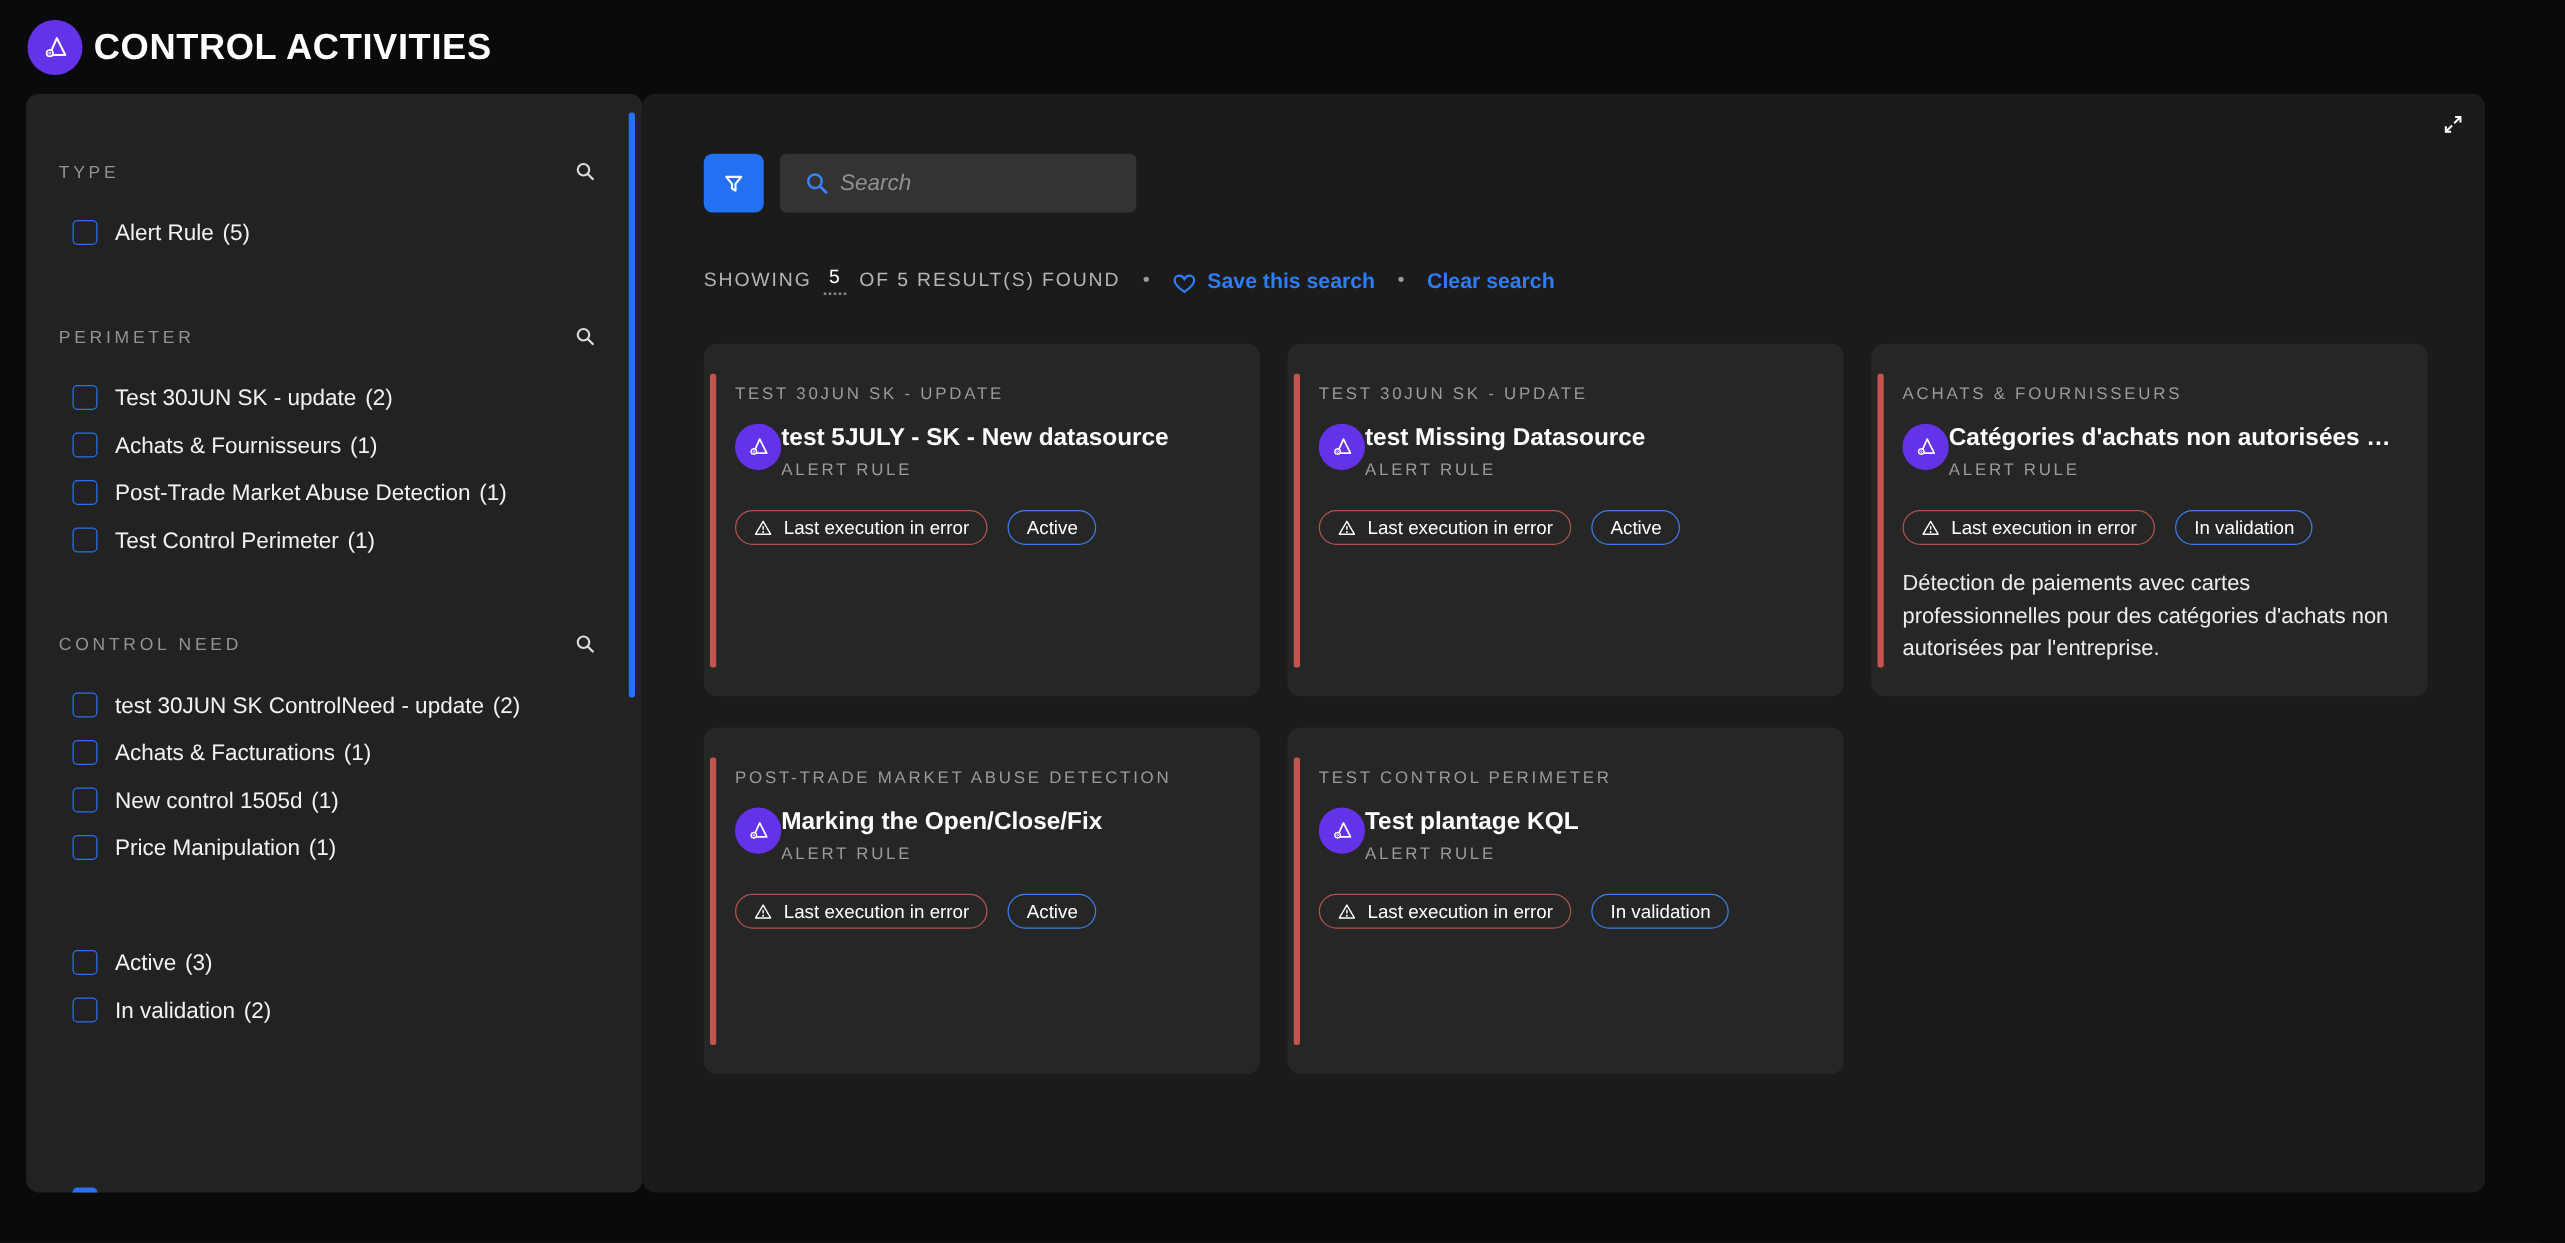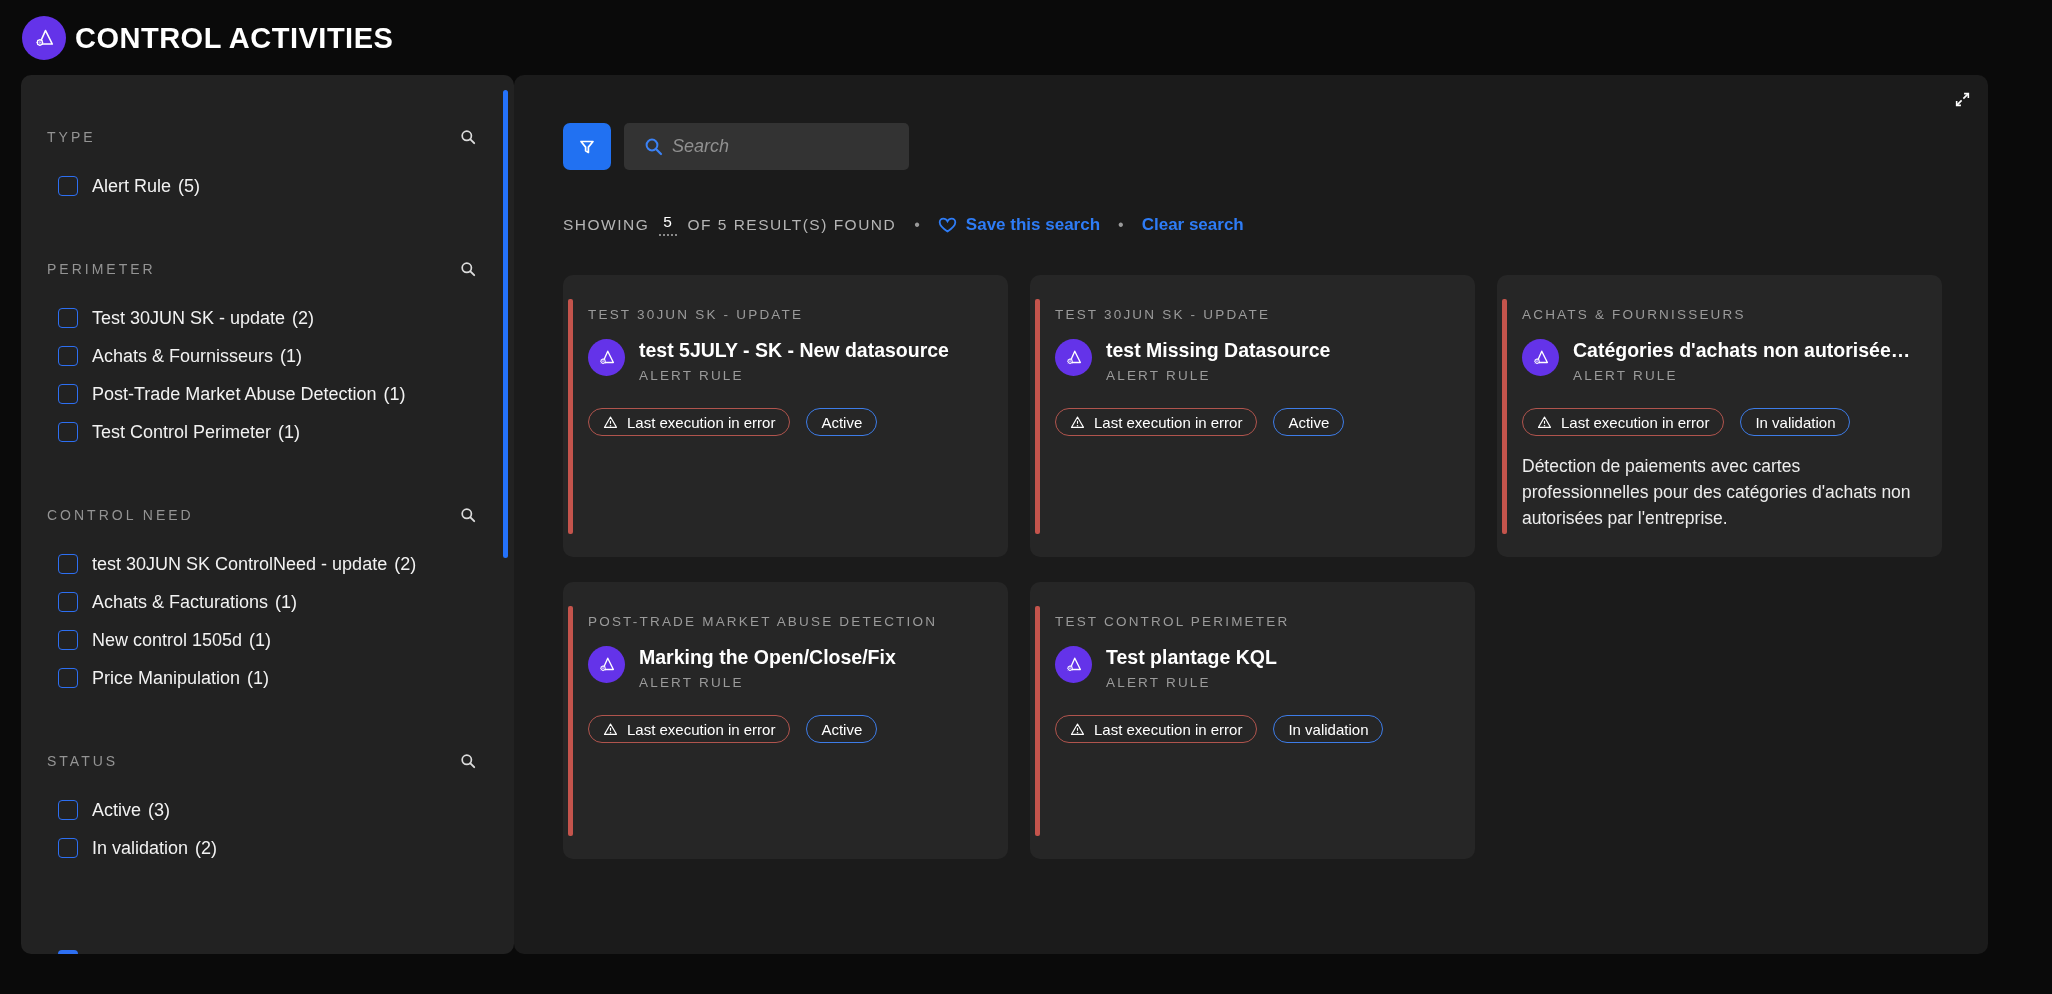--- a/index.html
+++ b/index.html
@@ -91,21 +91,21 @@
   }
   .search-input::placeholder{color:#909090;font-style:italic;}
   .results-row{margin-top:43px;display:flex;align-items:center;}
   .results-meta{color:#b5b5b5;font-size:15.5px;letter-spacing:1.5px;}
   .result-count{
     color:#ffffff;margin:0 10px;padding:0 4px 3px 4px;
     border-bottom:2px dotted #8a8a8a;
   }
   .sep-dot{color:#9a9a9a;font-size:16px;margin:0 18px;}
   .save-link,.clear-search-link{
-    display:flex;align-items:center;gap:9px;color:var(--blue);
+    display:flex;align-items:flex-end;gap:9px;color:var(--blue);
     font-size:17px;font-weight:700;cursor:pointer;
   }
   
   .cards-grid{
     margin-top:39px;display:grid;
     grid-template-columns:repeat(3,445px);
     column-gap:22px;row-gap:25px;
   }
   .card{
     position:relative;background:var(--card-bg);border-radius:10px;
@@ -116,21 +116,21 @@
     background:var(--red);border-radius:2px;
   }
   .card-perimeter{
     font-size:13.5px;letter-spacing:2.2px;color:#9b9b9b;margin-top:8px;
   }
   .card-head{display:flex;margin-top:17px;}
   .card-logo{
     flex:0 0 auto;width:37px;height:37px;border-radius:50%;background:var(--purple);
     display:flex;align-items:center;justify-content:center;
   }
-  .card-head-text{margin-left:14px;min-width:0;}
+  .card-head-text{margin-left:0;min-width:0;}
   .card-title{
     font-size:19.5px;font-weight:700;color:#fff;line-height:23px;
     white-space:nowrap;overflow:hidden;text-overflow:ellipsis;
   }
   .card-type{font-size:13.5px;letter-spacing:2.2px;color:#9b9b9b;margin-top:6px;}
   .pill-row{display:flex;align-items:center;gap:16px;margin-top:25px;}
   .pill{
     display:inline-flex;align-items:center;gap:9px;height:28px;
     padding:0 14px;border-radius:15px;font-size:15px;color:#fff;white-space:nowrap;
   }
@@ -246,31 +246,20 @@
       <span class="item-count">(1)</span>
     </div>
     <div class="item-row">
       <span class="checkbox"></span>
       <span class="item-label">Price Manipulation</span>
       <span class="item-count">(1)</span>
     </div>
   </section>
 
   <section class="filter-section">
-    <div class="section-header">
-      <span class="section-title">STATUS</span>
-      <span class="section-right">
-        <span class="icon">
-          <svg width="16" height="16" viewBox="0 0 16 16" fill="none">
-              <circle cx="6.8" cy="6.8" r="4.6" stroke="#dcdcdc" stroke-width="1.7"></circle>
-              <line x1="10.4" y1="10.4" x2="14.2" y2="14.2" stroke="#dcdcdc" stroke-width="1.9" stroke-linecap="round"></line>
-            </svg>
-        </span>
-      </span>
-    </div>
     <div class="item-row">
       <span class="checkbox"></span>
       <span class="item-label">Active</span>
       <span class="item-count">(3)</span>
     </div>
     <div class="item-row">
       <span class="checkbox"></span>
       <span class="item-label">In validation</span>
       <span class="item-count">(2)</span>
     </div>

